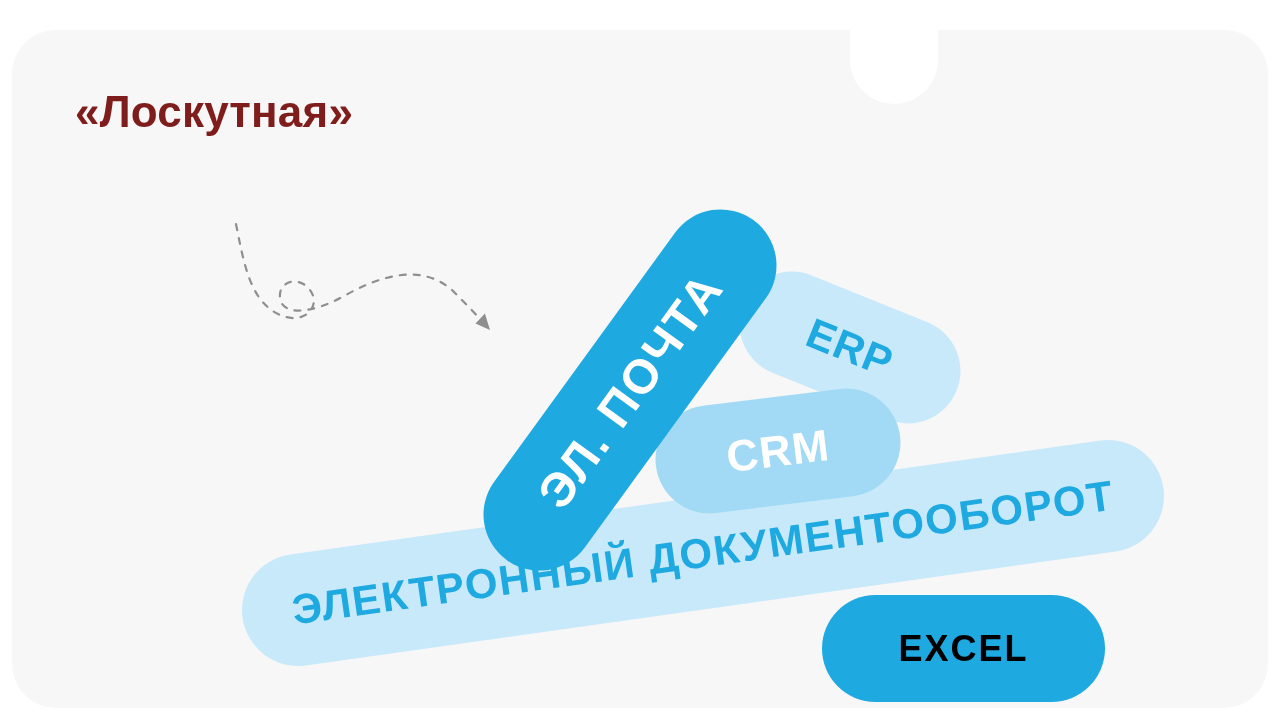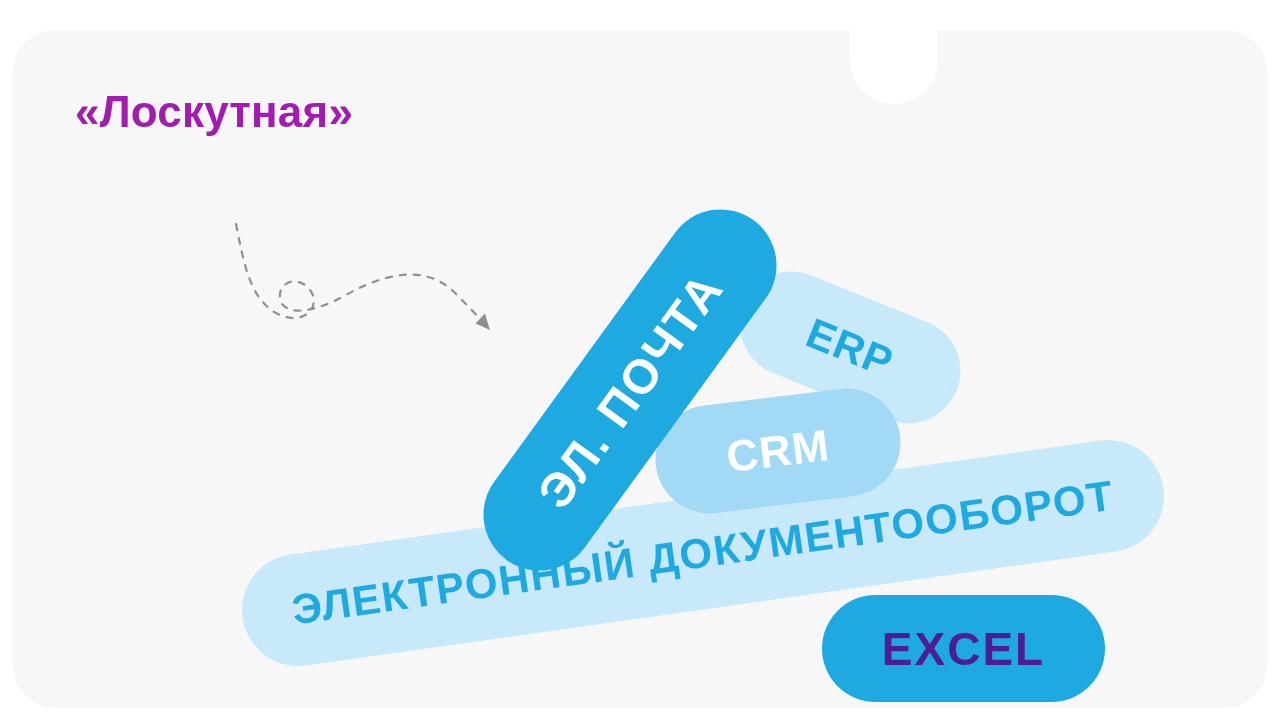--- a/index.html
+++ b/index.html
@@ -36,21 +36,21 @@
     z-index: 1;
   }
   .title {
     position: absolute;
     left: 75px;
     top: 86px;
     margin: 0;
     font-size: 44px;
     line-height: 1.18;
     font-weight: 600;
-    color: #a21caf;
+    color: #7f1d1d;
     letter-spacing: 0.2px;
     z-index: 2;
   }
   .arrow-svg {
     position: absolute;
     left: 220px;
     top: 210px;
     width: 290px;
     height: 140px;
     z-index: 2;
@@ -118,22 +118,22 @@
     letter-spacing: 2px;
     z-index: 5;
   }
   .pill-excel {
     left: 822px;
     top: 595px;
     width: 283px;
     height: 107px;
     border-radius: 54px;
     background: #1fa9e1;
-    color: #4c1d95;
-    font-size: 46px;
+    color: #000000;
+    font-size: 36px;
     letter-spacing: 2px;
     z-index: 5;
   }
 </style>
 </head>
 <body>
 
 <div class="slide">
 
   <div class="blob"></div>

